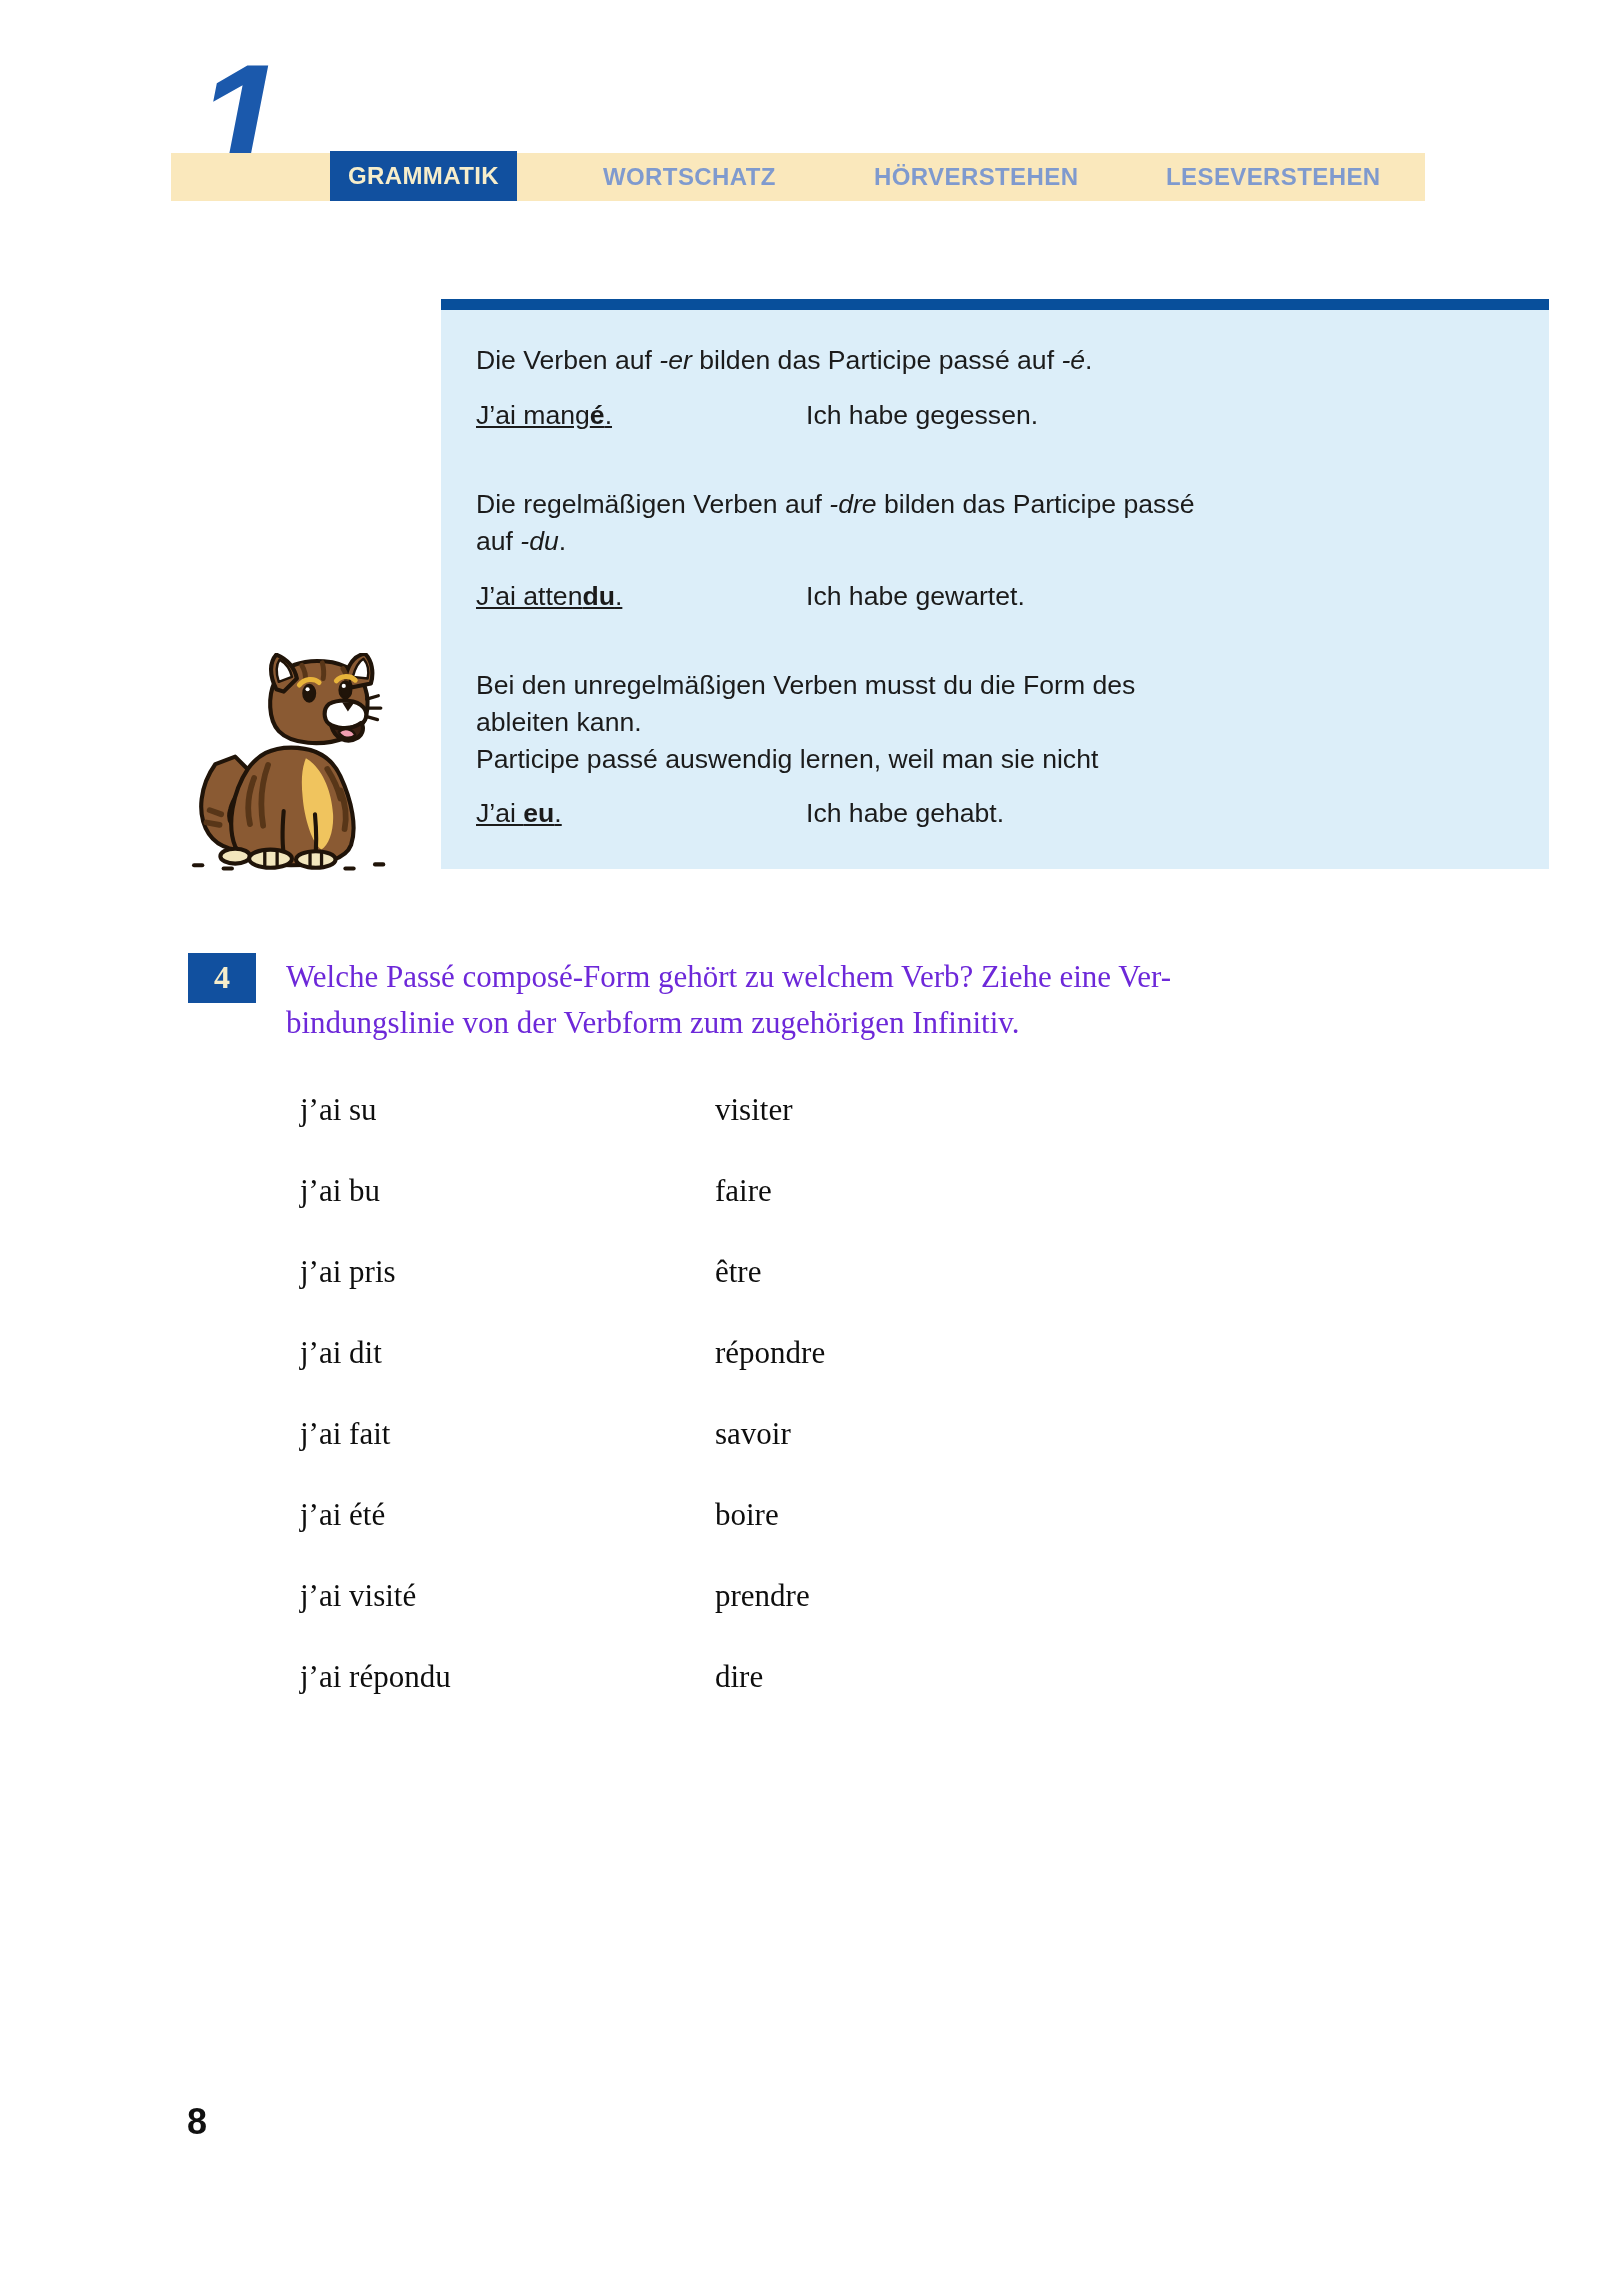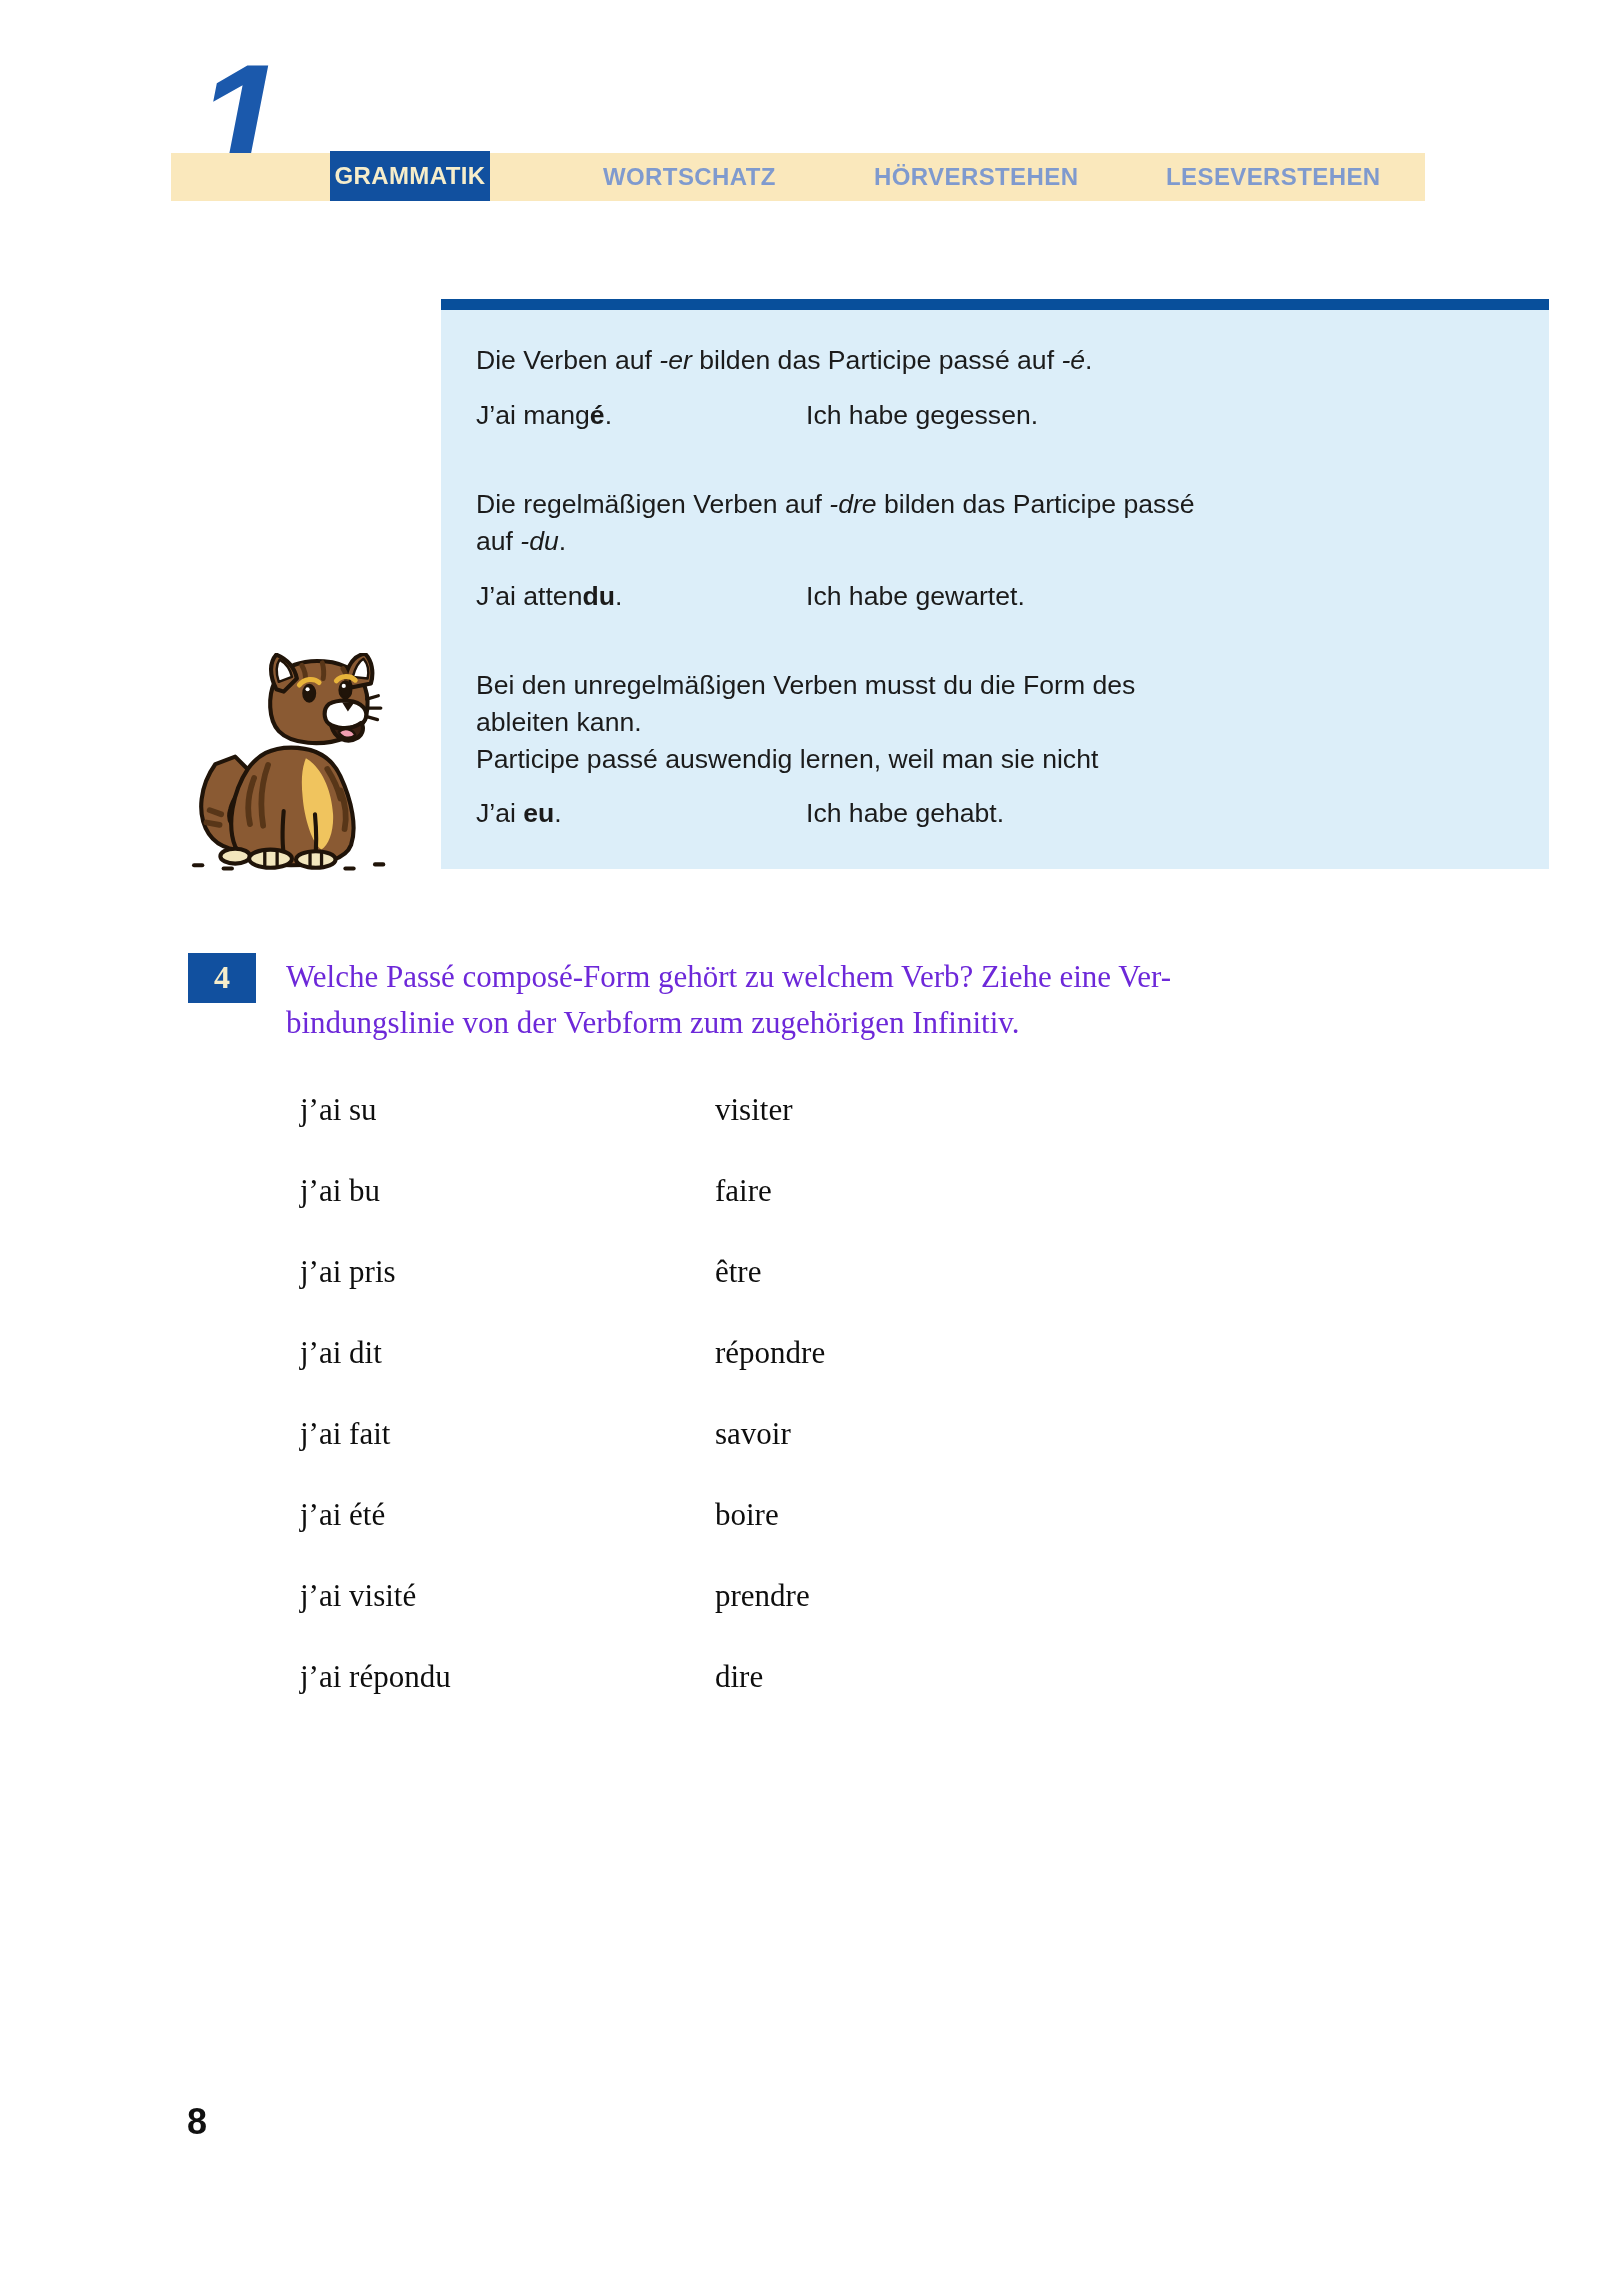--- a/index.html
+++ b/index.html
@@ -7,37 +7,37 @@
         font-family:"Liberation Sans",sans-serif;}
 
   
   .chapter-num{position:absolute;left:196px;top:40px;font-size:158px;line-height:1;
                font-weight:700;font-style:italic;color:var(--chapter_blue);}
 
   
   .band{position:absolute;left:171px;top:153px;width:1254px;height:48px;background:var(--cream);}
   .tab{position:absolute;top:153px;height:48px;line-height:48px;font-weight:700;font-size:24px;
        color:var(--tab_inactive);letter-spacing:0.4px;white-space:nowrap;}
-  .tab-active{position:absolute;left:330px;top:151px;width:160px;height:50px;line-height:50px;
+  .tab-active{position:absolute;left:330px;top:151px;width:187px;height:50px;line-height:50px;
               text-align:center;background:var(--dark_blue);color:var(--cream_text);
               font-weight:700;font-size:24px;letter-spacing:0.4px;}
   .tab.t1{left:603px}.tab.t2{left:874px}.tab.t3{left:1166px}
 
   
   .info-box{position:absolute;left:441px;top:299px;width:1108px;}
   .info-bar{height:11.3px;background:var(--bar_blue);}
   .info-body{background:var(--info_bg);padding:32px 35px 37px 35px;min-height:479px;
              font-size:26.6px;line-height:37px;color:#1b1b1b;}
   .para{margin-top:52px;}
   .para:first-child{margin-top:0;}
   .rule-line{white-space:nowrap;}
   .it{font-style:italic;}
   .bd{font-weight:700;}
   .ex-row{margin-top:17.7px;white-space:nowrap;}
-  .ex-fr{display:inline-block;width:330px;}
+  .ex-fr{display:inline-block;width:330px;text-decoration:underline;}
   .ex-de{display:inline-block;}
 
   
   .cat{position:absolute;left:184px;top:653px;width:206px;height:218px;}
 
   
   .ex-num{position:absolute;left:188px;top:953px;width:68px;height:50px;background:var(--dark_blue);
           color:var(--cream_text);font-family:"Liberation Serif",serif;font-weight:700;
           font-size:32px;text-align:center;line-height:48px;}
   .ex-instr{position:absolute;left:286px;top:954px;font-family:"Liberation Serif",serif;

